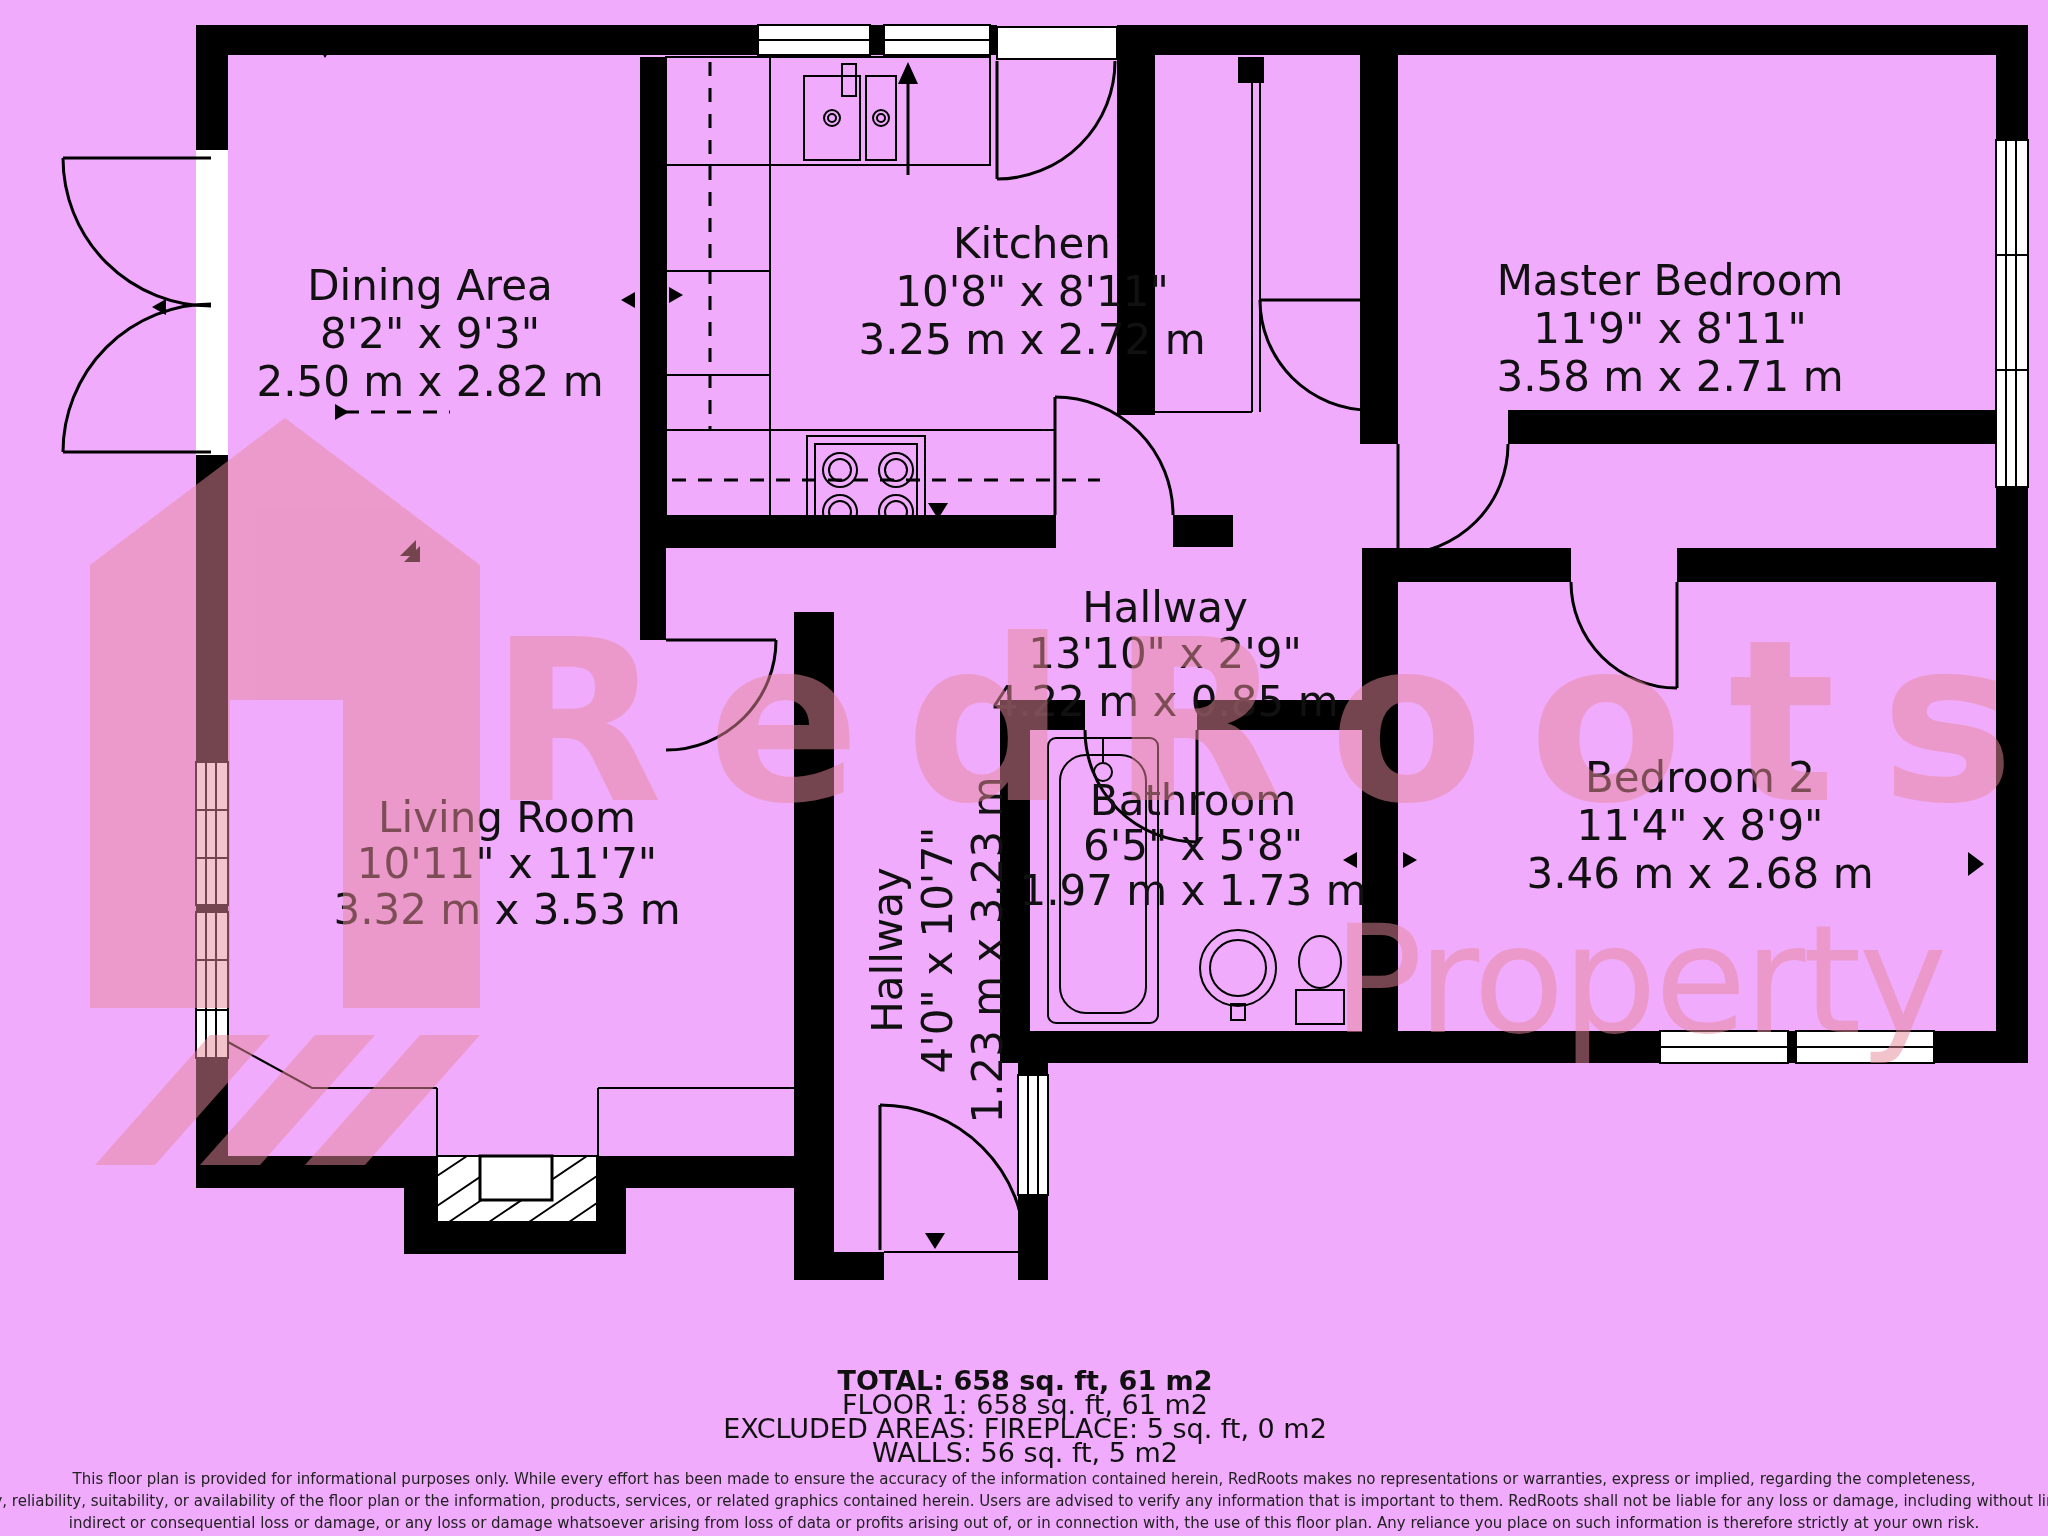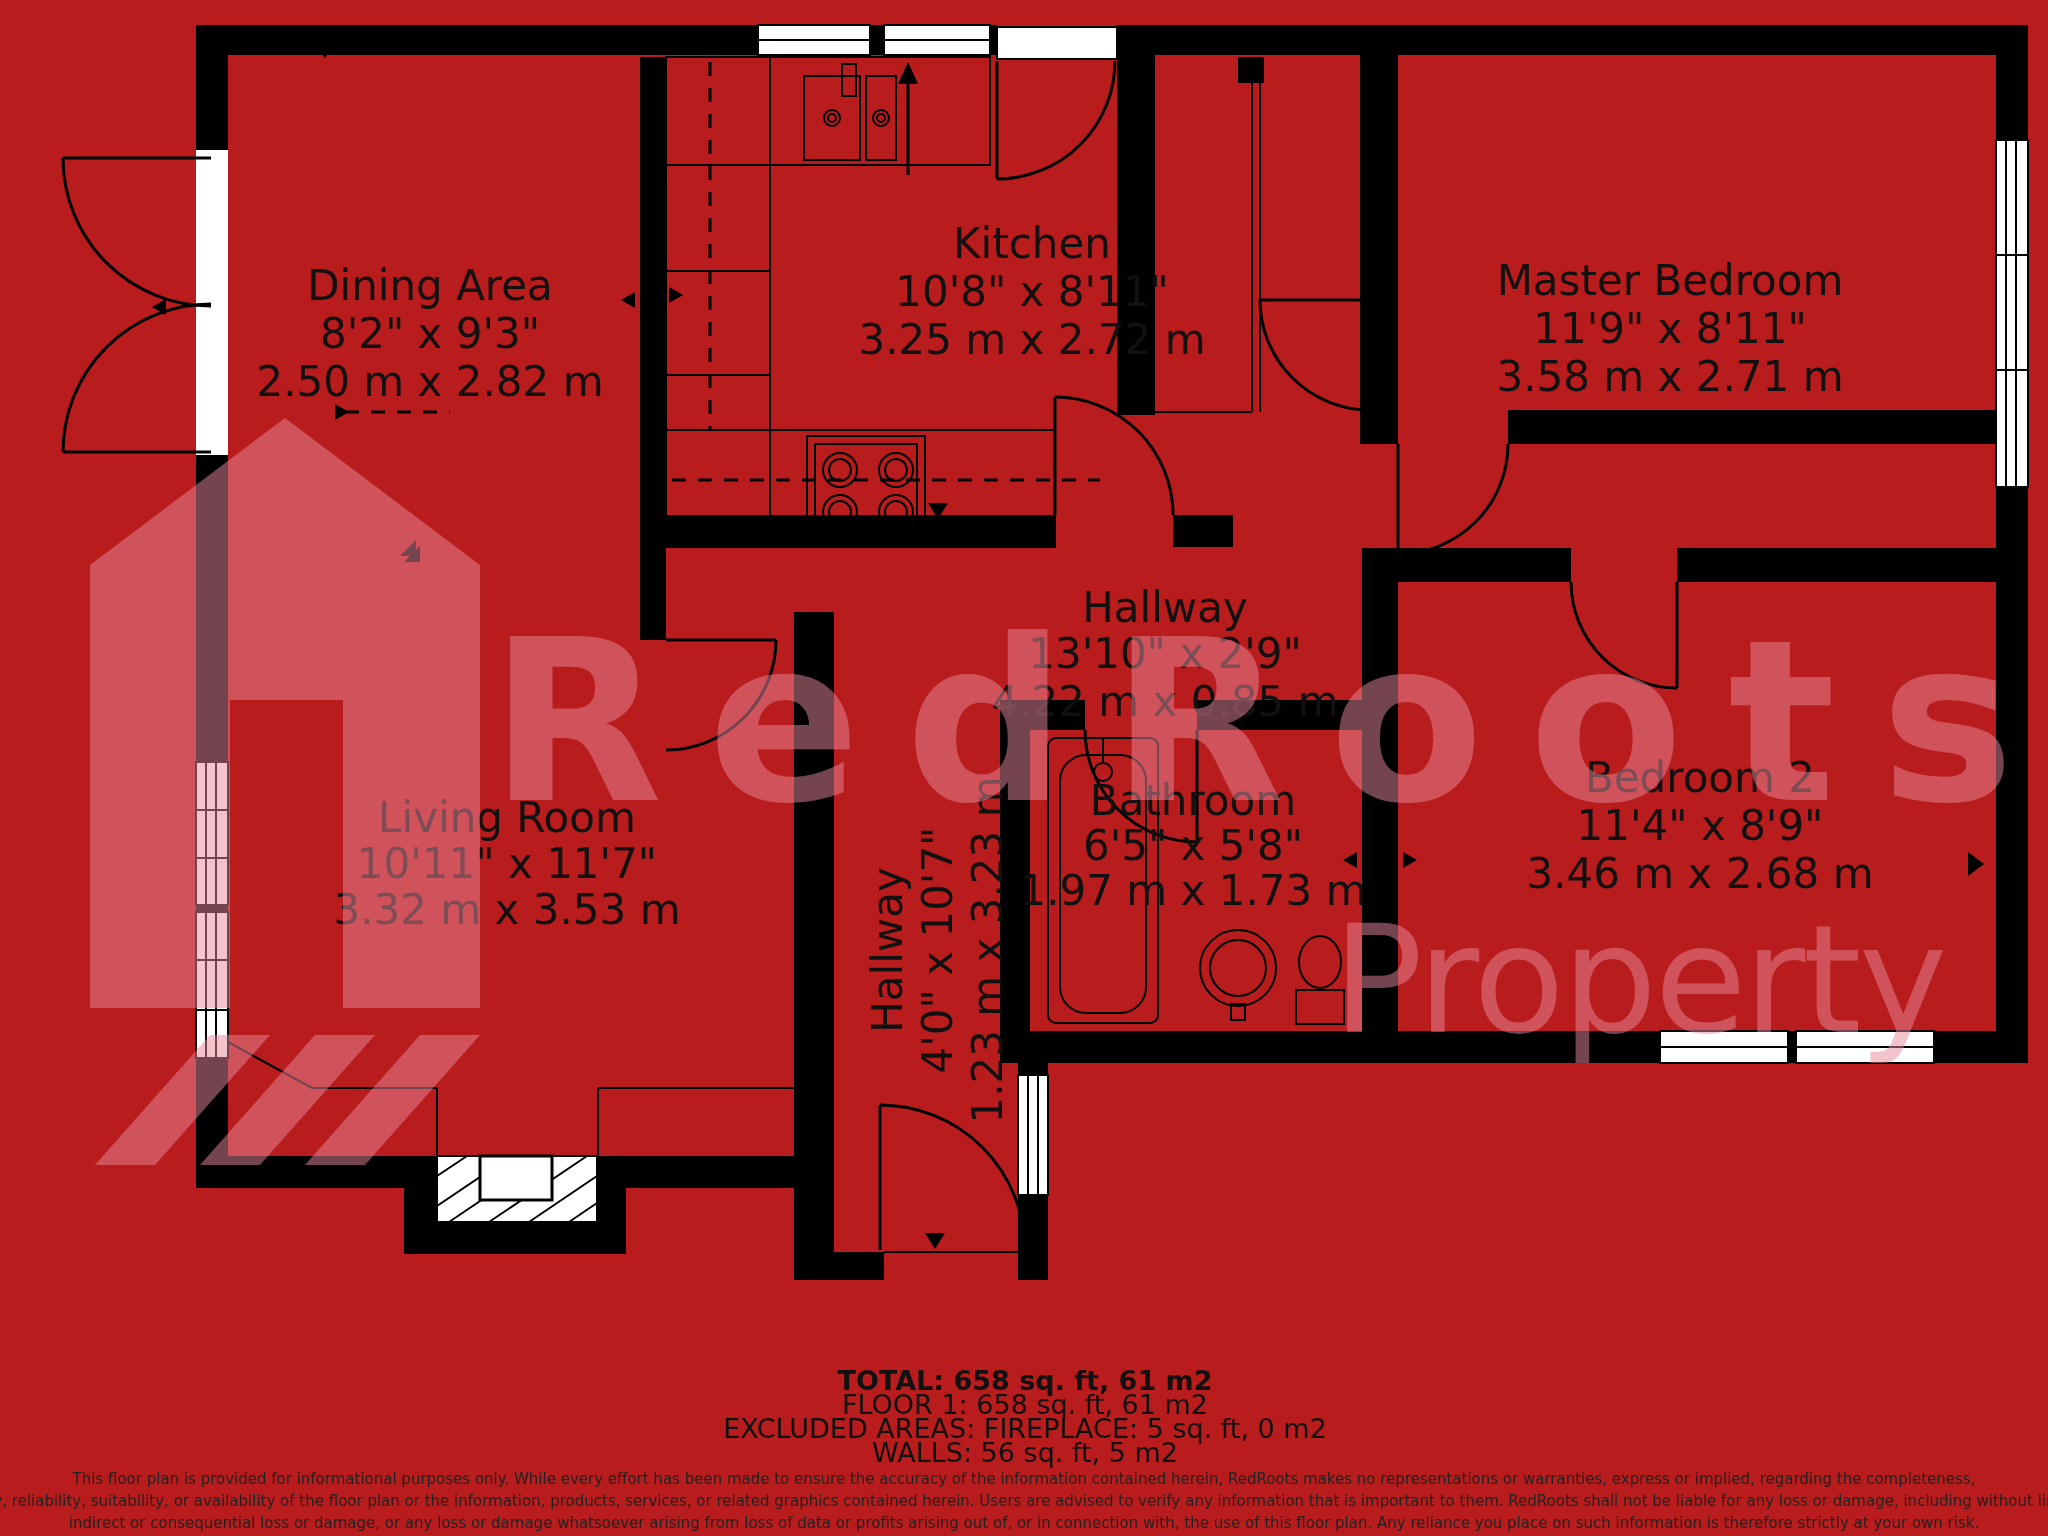--- a/index.html
+++ b/index.html
@@ -1,16 +1,16 @@
 <!DOCTYPE html>
 <html><head>
 <meta charset="utf-8">
 <style>
   html,body{margin:0;padding:0;background:#ffffff;}
-  .stage{position:relative;width:2048px;height:1536px;background:#b91c1c;overflow:hidden;
+  .stage{position:relative;width:2048px;height:1536px;background:#f0abfc;overflow:hidden;
          font-family:"DejaVu Sans", sans-serif;}
   svg{display:block;}
   .wall{fill:#000;}
   .thin{stroke:#000;stroke-width:3;fill:none;}
   .thin2{stroke:#000;stroke-width:2;fill:none;}
   .dash{stroke:#000;stroke-width:3;fill:none;stroke-dasharray:14 12;}
   .arc{stroke:#000;stroke-width:3;fill:none;}
   .winbox{fill:#fff;stroke:#000;stroke-width:2;}
   .roomname,.roomdim{fill:#111;font-size:42px;}
   .tri{fill:#000;}

